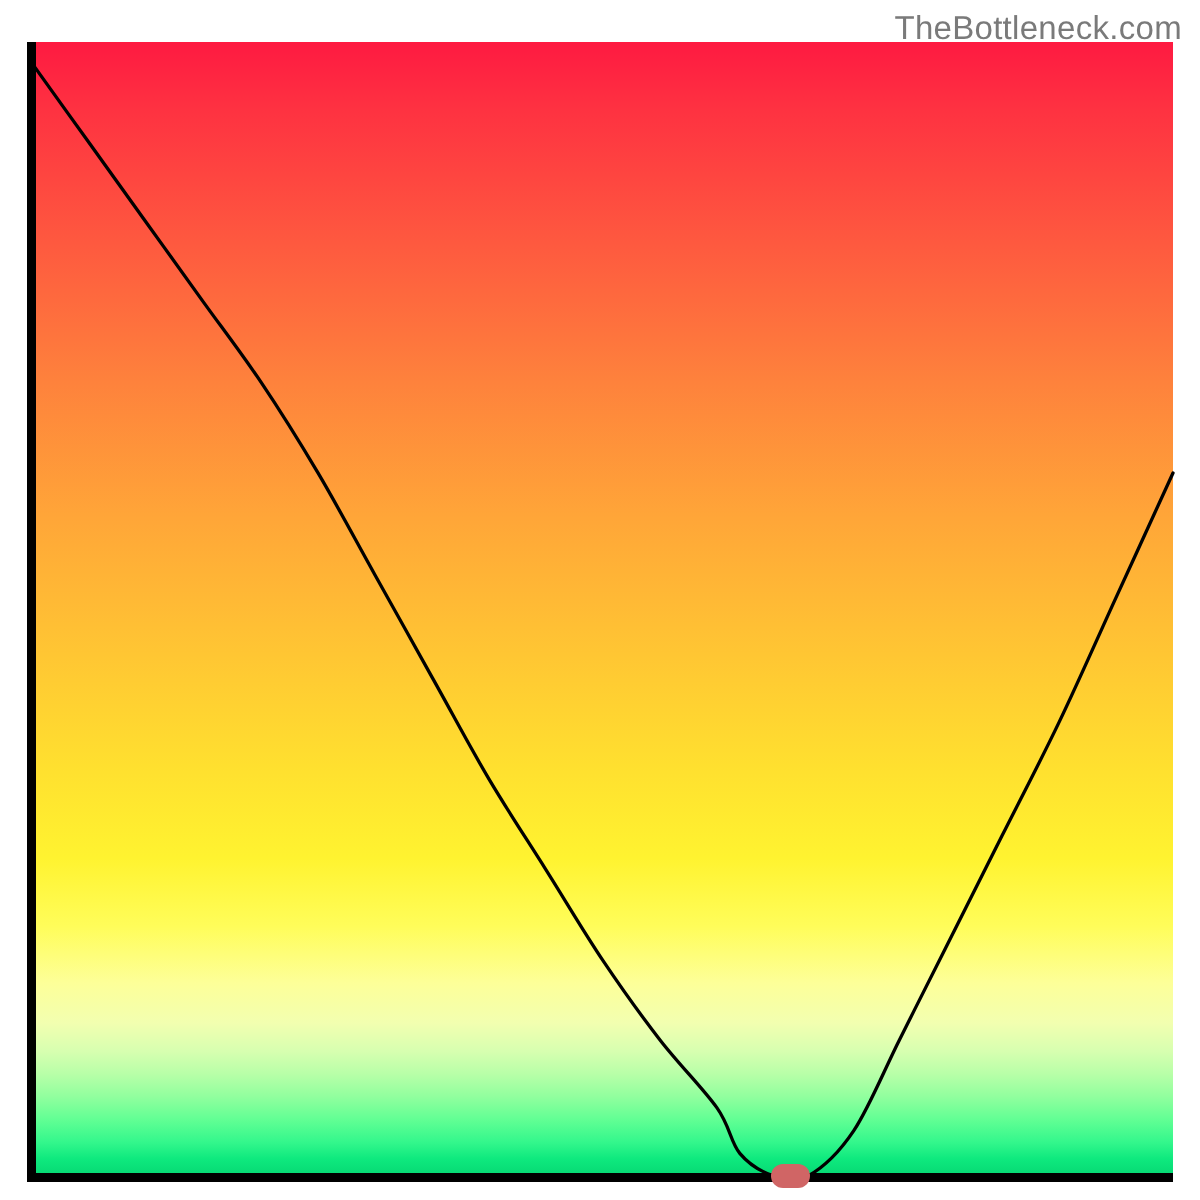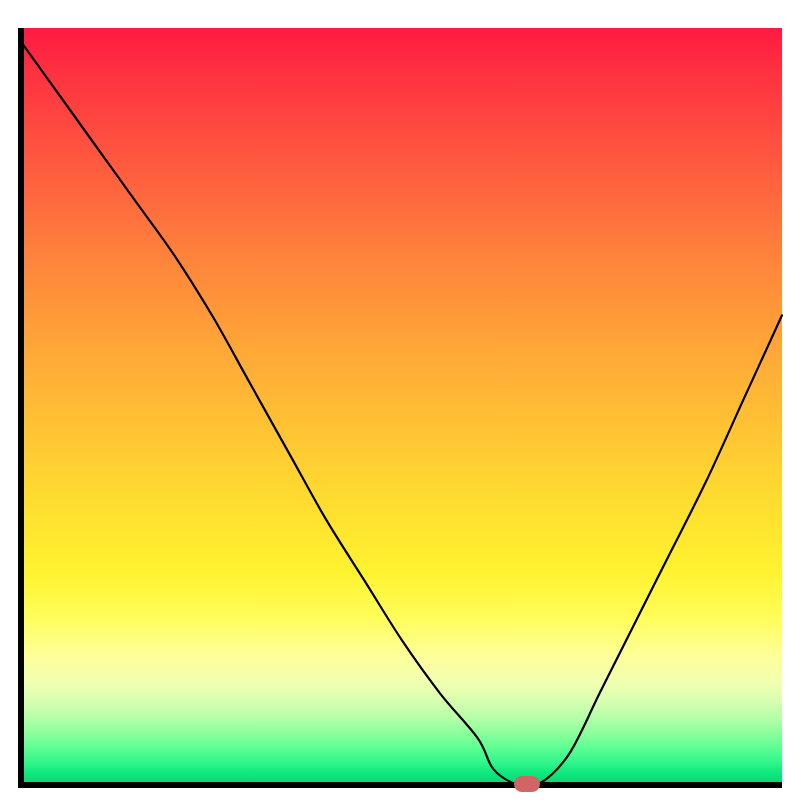--- a/index.html
+++ b/index.html
@@ -82,20 +82,21 @@
     border-radius: 8px;
     z-index: 20;
     transform: translate(-50%, -50%);
   }
 </style>
 </head>
 <body>
 
 <div class="root">
 
+  <div class="watermark">TheBottleneck.com</div>
 
   <div class="chart-frame">
 
     <div class="gradient-area"></div>
 
     <svg class="plot" viewBox="0 0 764 760" preserveAspectRatio="none">
       <path id="curve-path" fill="none" stroke="#000000" stroke-width="2.2" stroke-linecap="round" stroke-linejoin="round" d="M 4.0 15.1 C 10.3 23.9, 29.3 50.4, 42.0 68.0 C 54.7 85.7, 67.3 103.3, 80.0 121.0 C 92.7 138.6, 105.3 156.2, 118.0 173.9 C 130.7 191.5, 143.3 207.9, 156.0 226.8 C 168.7 245.7, 181.3 265.9, 194.0 287.3 C 206.7 308.7, 219.3 332.6, 232.0 355.3 C 244.7 378.0, 257.3 400.7, 270.0 423.4 C 282.7 446.0, 295.3 470.0, 308.0 491.4 C 320.7 512.8, 333.3 531.7, 346.0 551.9 C 358.7 572.0, 371.3 593.5, 384.0 612.4 C 396.7 631.3, 409.3 648.9, 422.0 665.3 C 434.7 681.7, 451.1 698.0, 460.0 710.6 C 468.9 723.2, 468.9 733.3, 475.2 740.9 C 481.5 748.4, 490.4 753.5, 498.0 756.0 C 505.6 758.5, 511.9 761.0, 520.8 756.0 C 529.7 751.0, 541.1 740.9, 551.2 725.8 C 561.3 710.6, 571.5 685.4, 581.6 665.3 C 591.7 645.1, 600.6 627.5, 612.0 604.8 C 623.4 582.1, 637.3 554.4, 650.0 529.2 C 662.7 504.0, 675.3 480.1, 688.0 453.6 C 700.7 427.1, 713.3 398.2, 726.0 370.4 C 738.7 342.7, 757.7 301.1, 764.0 287.3"></path>
     </svg>
 
     <svg class="axes" viewBox="0 0 764 760" preserveAspectRatio="none">

